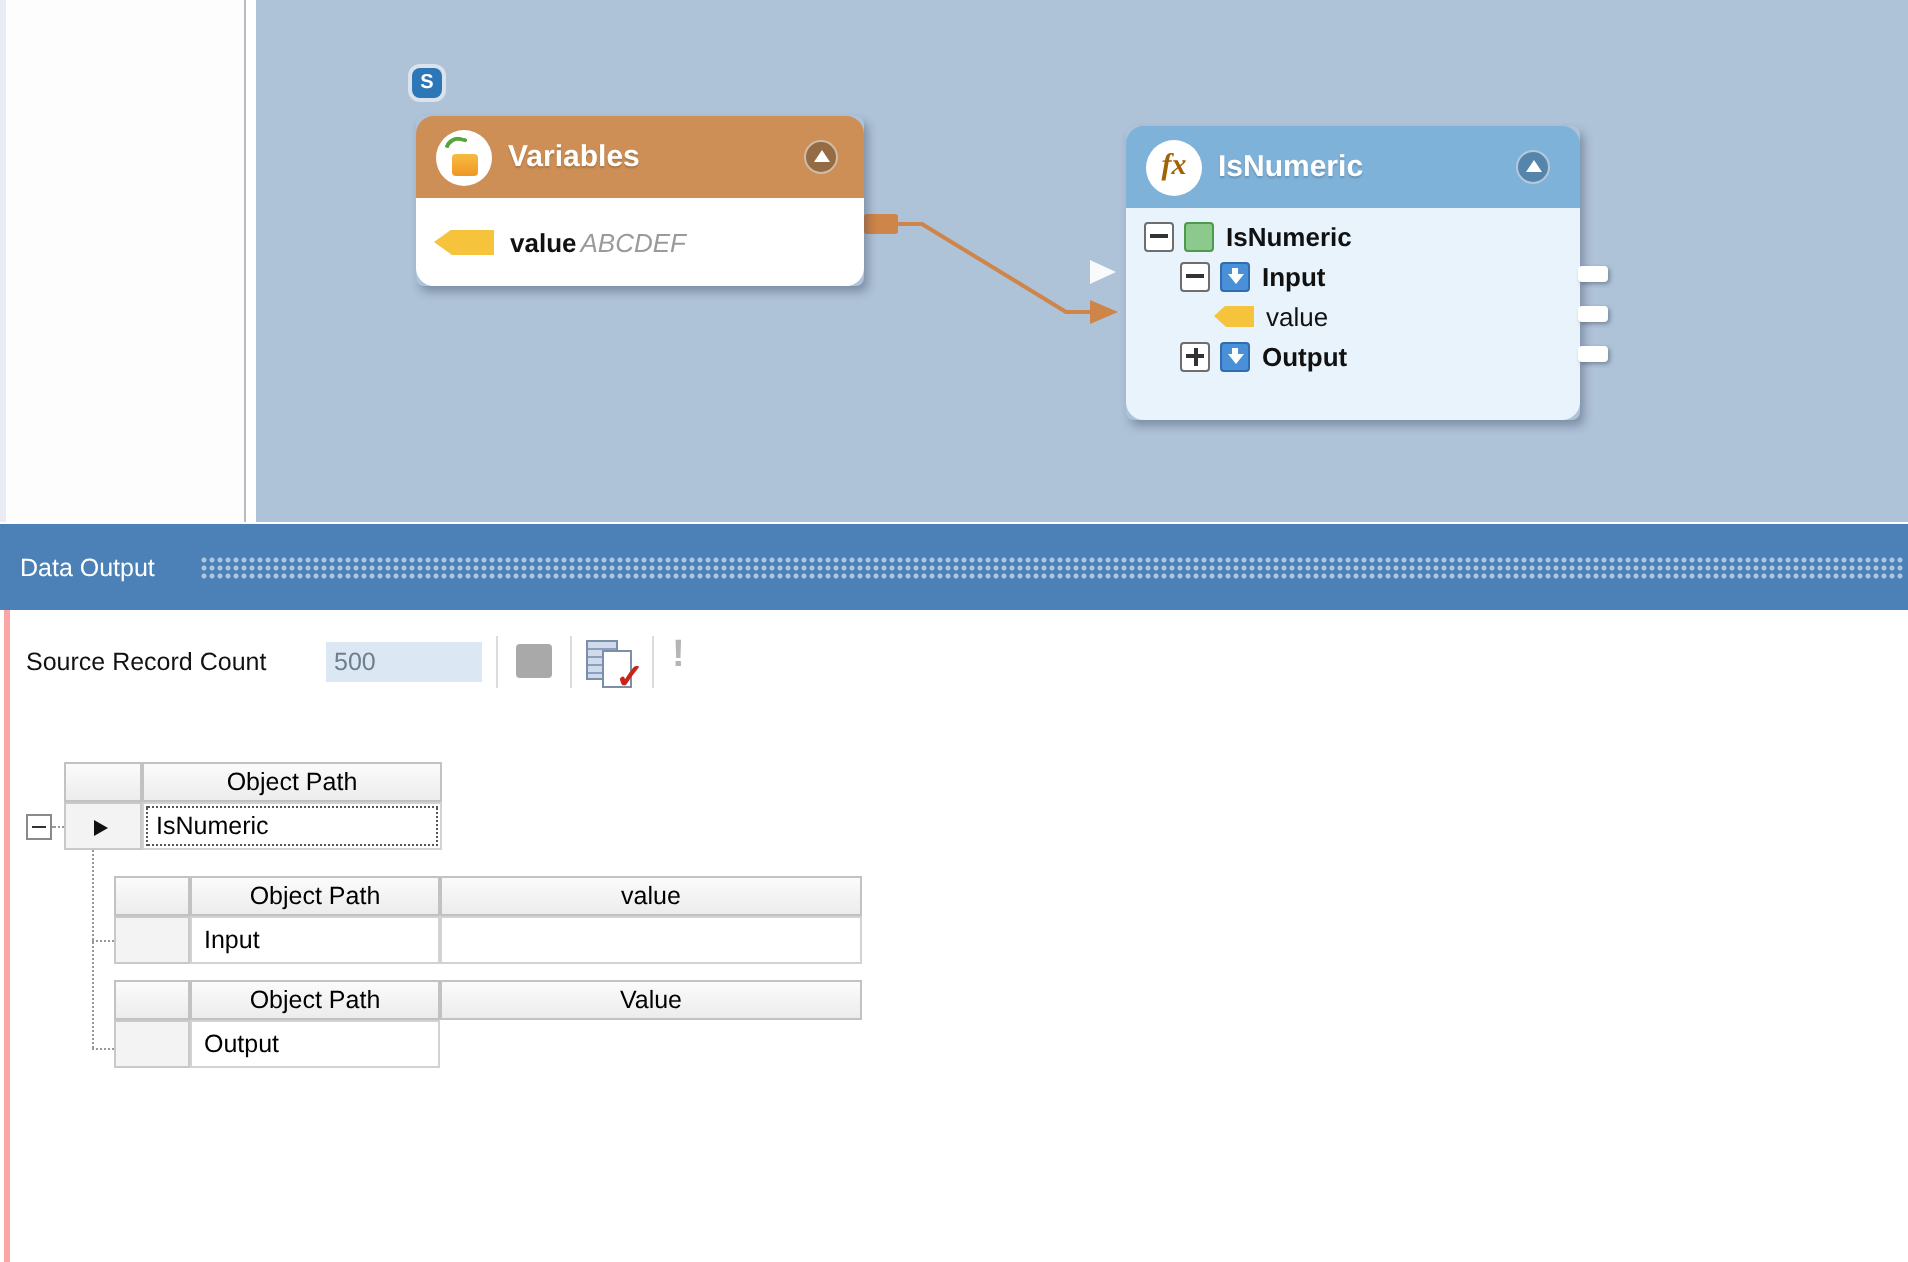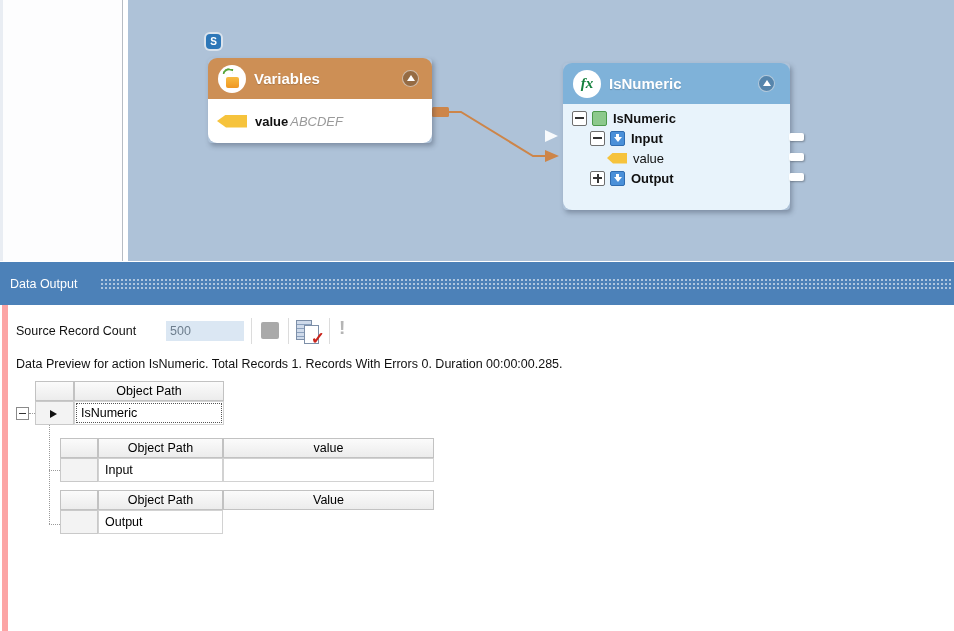--- a/index.html
+++ b/index.html
@@ -52,21 +52,21 @@
   .field-name { font-size:13px; font-weight:bold; color:#111; }
   .field-value { font-size:13px; font-style:italic; color:#9a9a9a; margin-left:2px; }
 
   
   .node-isnumeric { left:435px; top:63px; width:227px; height:147px; }
   .node-isnumeric .node-header { background:#7fb2d9; }
   .node-isnumeric .collapse-btn { left:195px; background:rgba(20,60,100,.38); }
   .node-isnumeric .node-body {
     height:106px; background:#e8f3fb; border-radius:0 0 9px 9px; padding-top:4px; position:relative;
   }
-  .fx-text { font-family:"Liberation Serif", serif; font-style:italic; font-weight:bold; font-size:15px; color:#15803d; }
+  .fx-text { font-family:"Liberation Serif", serif; font-style:italic; font-weight:bold; font-size:15px; color:#a16207; }
   .tree-row { height:20px; display:flex; align-items:center; font-size:13px; }
   .tree-row .lbl { font-weight:bold; color:#111; }
   .tree-row .lbl-plain { font-weight:normal; color:#111; }
   .indent1 { padding-left:9px; }
   .indent2 { padding-left:27px; }
   .indent3 { padding-left:44px; }
 
   .expbox { width:15px; height:15px; background:#fff; border:1px solid #6e6e6e; border-radius:2px;
             display:flex; align-items:center; justify-content:center; position:relative; flex:0 0 auto; margin-right:5px; }
   .expbox::before { content:""; width:9px; height:2px; background:#333; }
@@ -83,21 +83,21 @@
   
   .preview-bar { position:absolute; left:0; top:262px; width:954px; height:43px; background:#4c81b8; display:flex; align-items:center; }
   .preview-bar-title { color:#fff; font-size:12.5px; margin-left:10px; white-space:nowrap; }
   .preview-bar-texture {
     position:absolute; left:100px; right:2px; top:16px; height:12px;
     background-image: radial-gradient(rgba(255,255,255,.55) 1px, transparent 1.5px);
     background-size: 4px 4px;
   }
 
   
-  .bottom-panel { position:absolute; left:2px; top:305px; width:952px; height:326px; background:#fff; border-left:6px solid #fca5a5; }
+  .bottom-panel { position:absolute; left:2px; top:305px; width:952px; height:326px; background:#fff; border-left:3px solid #fca5a5; }
 
   .tb-label { position:absolute; left:8px; top:19px; font-size:12.5px; color:#111; }
   .tb-input { position:absolute; left:158px; top:16px; width:78px; height:20px; background:#dbe7f3; border:none;
               font-family:"Liberation Sans",sans-serif; font-size:12.5px; color:#6e7e8e; padding:0 4px; }
   .tb-sep { position:absolute; top:13px; width:1px; height:26px; background:#dcdcdc; }
   .sep1 { left:243px; } .sep2 { left:280px; } .sep3 { left:321px; }
   .tb-stop { position:absolute; left:253px; top:17px; width:18px; height:17px; background:#a9a9a9; border-radius:2px; }
 
   .ic-validate { position:absolute; left:288px; top:12px; width:27px; height:28px; }
   .doc-back { position:absolute; left:0; top:3px; width:16px; height:20px; background:#cfdaea; border:1px solid #7d8fa8;
@@ -218,21 +218,20 @@
   <span class="tb-stop"></span>
   <span class="tb-sep sep2"></span>
   <span class="ic-validate">
     <span class="doc-back"></span>
     <span class="doc-front"></span>
     <span class="check-mark">✓</span>
   </span>
   <span class="tb-sep sep3"></span>
   <span class="ic-excl">!</span>
 
-  <div class="preview-msg">Data Preview for action IsNumeric. Total Records 1. Records With Errors 0. Duration 00:00:00.285.</div>
 
   <div class="gh" style="left:27px; top:76px; width:39px;"></div>
   <div class="gh" style="left:66px; top:76px; width:150px;">Object Path</div>
 
   <div class="grid-exp"></div>
   <div class="dot-h" style="left:21px; top:108px; width:6px;"></div>
 
   <div class="gsel" style="left:27px; top:96px; width:39px;">
     <span class="row-marker"></span>
   </div>

